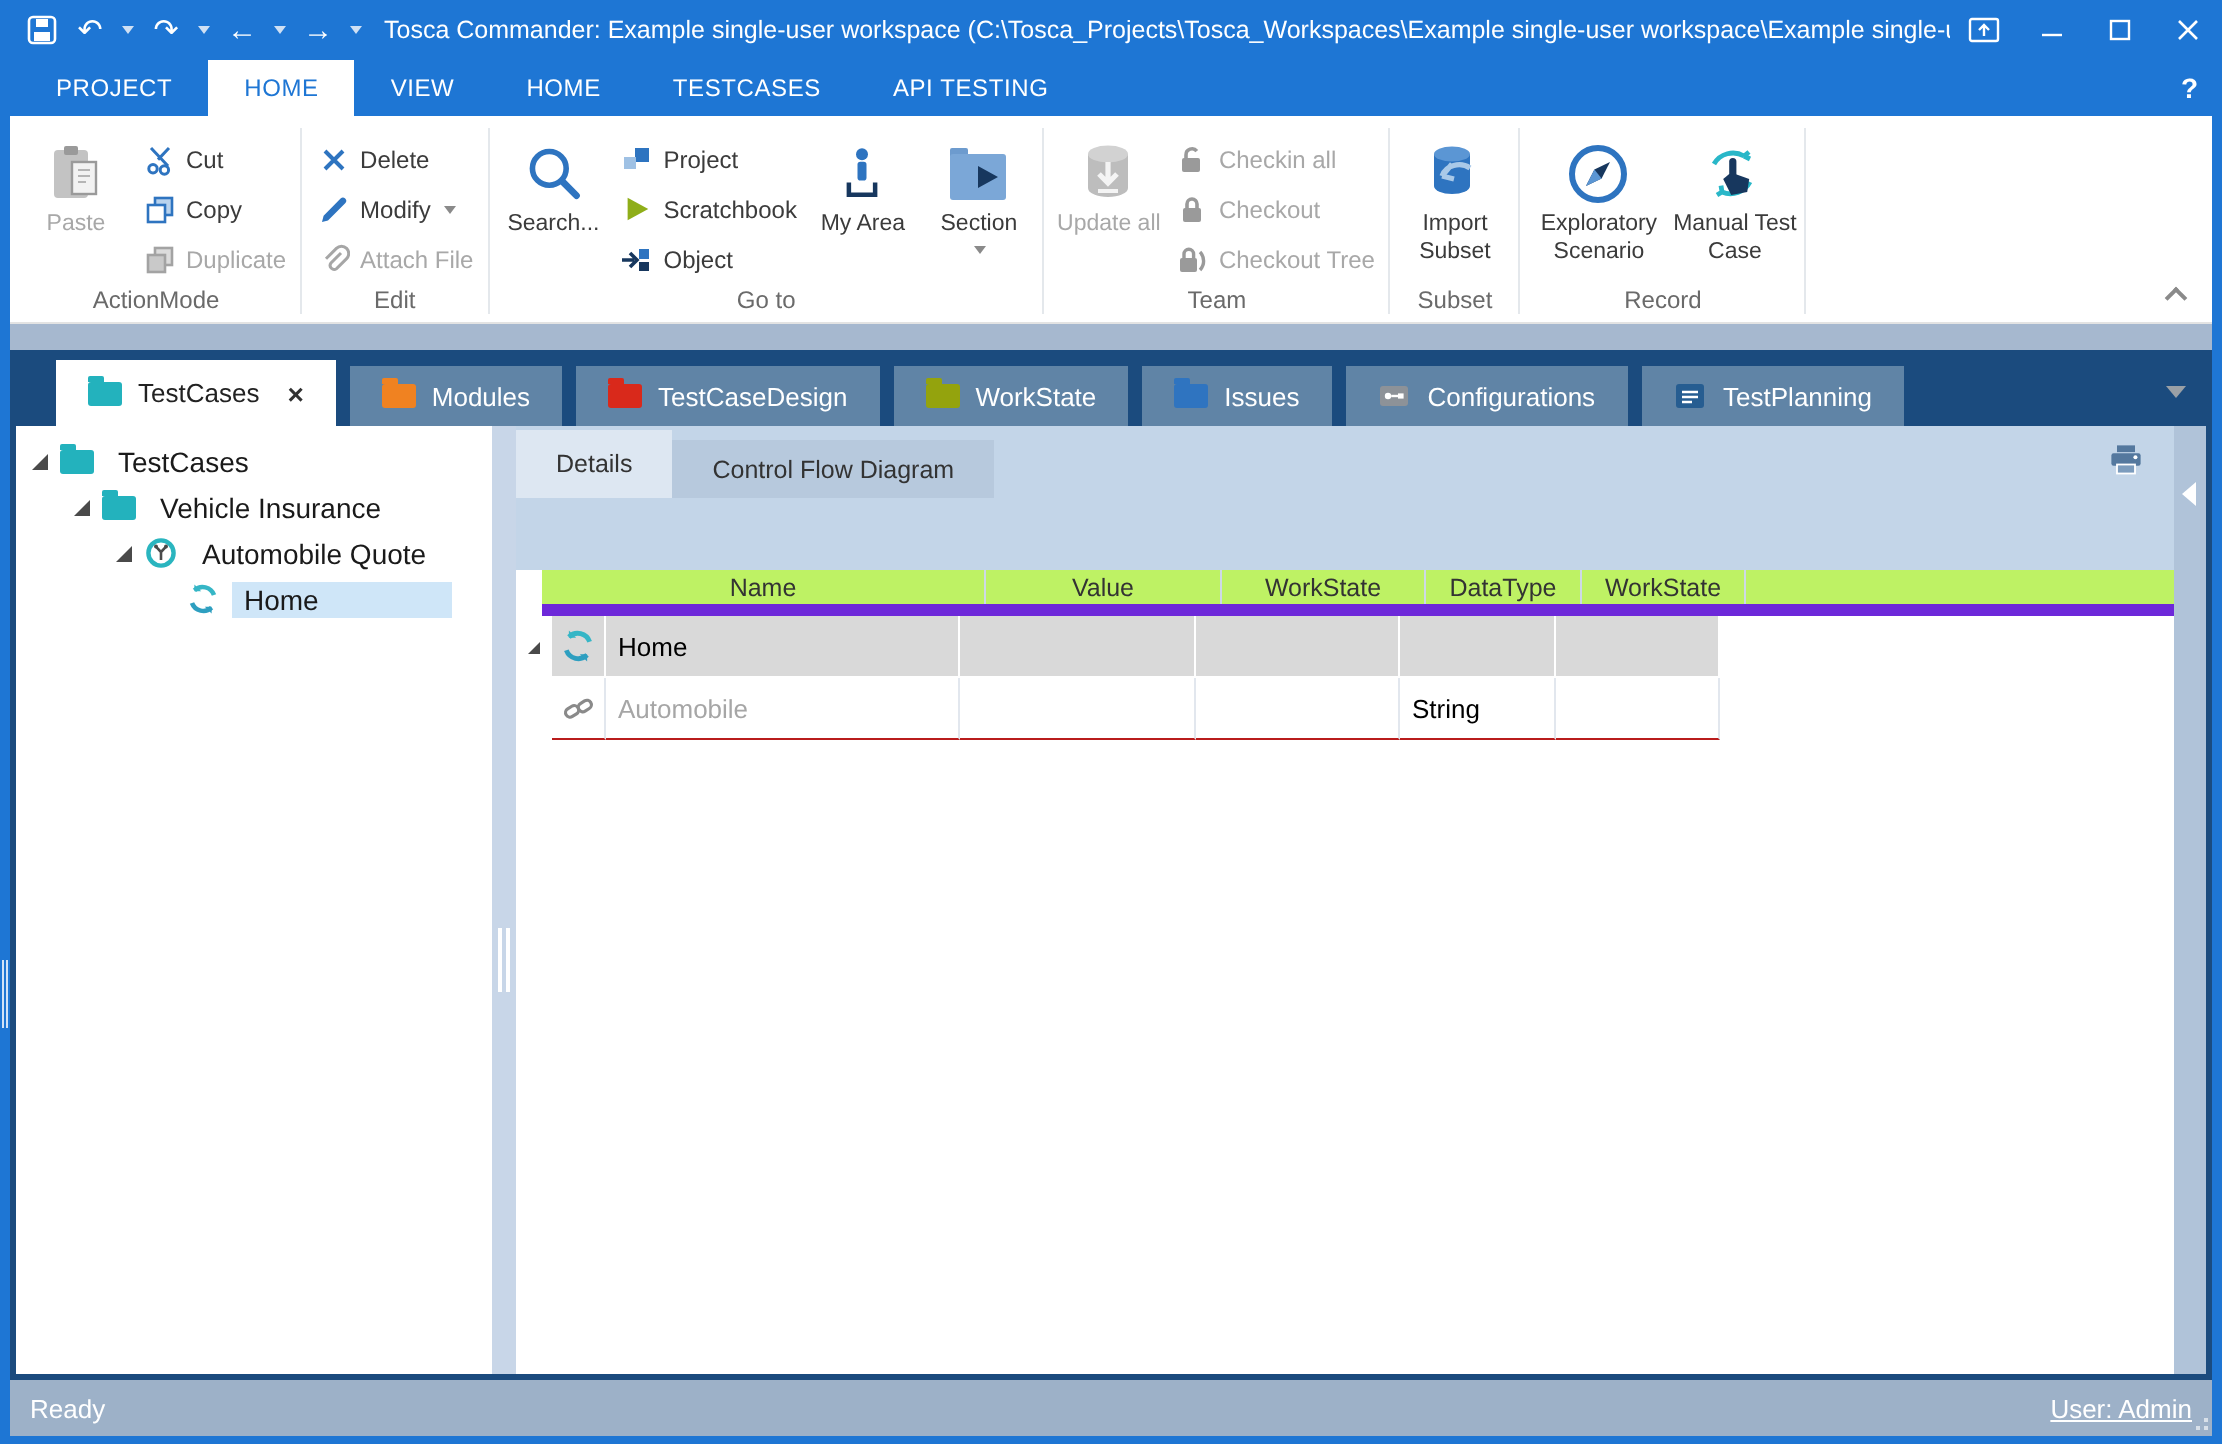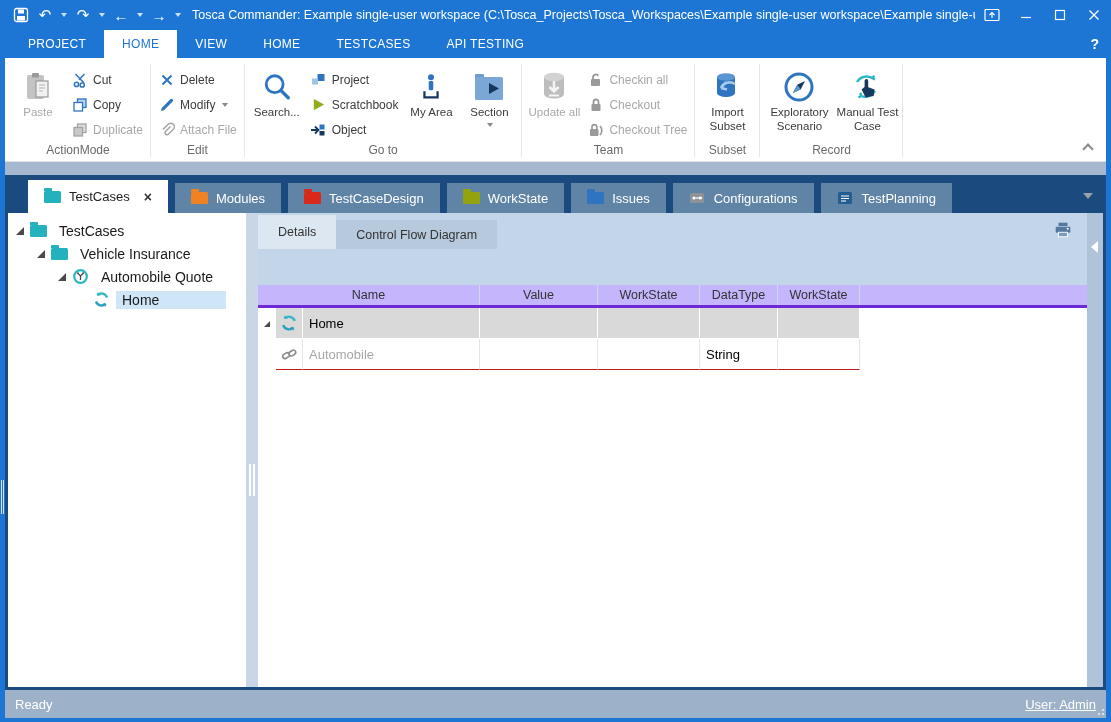--- a/index.html
+++ b/index.html
@@ -65,21 +65,21 @@
   .collapse-left { position:absolute; top:28px; left:4px; width:0; height:0; border-top:6px solid transparent; border-bottom:6px solid transparent; border-right:7px solid #fff; }
 
   
   .details { flex:1; background:#c3d5e8; display:flex; flex-direction:column; min-width:0;gap:36px; }
   .dtabs { height:36px; display:flex; align-items:flex-end; position:relative; }
   .dtab { display:flex; align-items:center; padding:0 20px; font-size:12.5px; color:#333; }
   .dtab.active { background:#dde7f2; height:34px; }
   .dtab.inactive { background:#b7c9dd; height:29px; }
   .printbtn { position:absolute; right:14px; top:8px; width:20px; height:18px; }
   .dbody { flex:1; background:#fff; min-height:0; }
-  .ghead { display:flex; height:23px; background:#c4b5fd; border-bottom:3px solid #6d28d9; font-size:12.5px; color:#333; }
+  .ghead { display:flex; height:23px; background:#bef264; border-bottom:6px solid #6d28d9; font-size:12.5px; color:#333;margin-left:13px; }
   .hc { display:flex; align-items:center; justify-content:center; border-right:1px solid #cdd9e6; }
   .hc.fill { flex:1; border-right:none; }
   .w-name { width:222px; } .w-val { width:118px; } .w-act { width:102px; } .w-dt { width:78px; } .w-ws { width:82px; }
   .grow { display:flex; height:31px; font-size:13px; }
   .c { display:flex; align-items:center; }
   .g { background:#d9d9d9; border-right:1px solid #fff; border-bottom:1px solid #fff; }
   .wh { background:#fff; border-right:1px solid #e2e7ee; border-bottom:1px solid #b91c1c; }
   .cind { width:18px; justify-content:center; background:#fff; }
   .cicon { width:27px; justify-content:center; }
   .cname { width:177px; padding-left:6px; }

